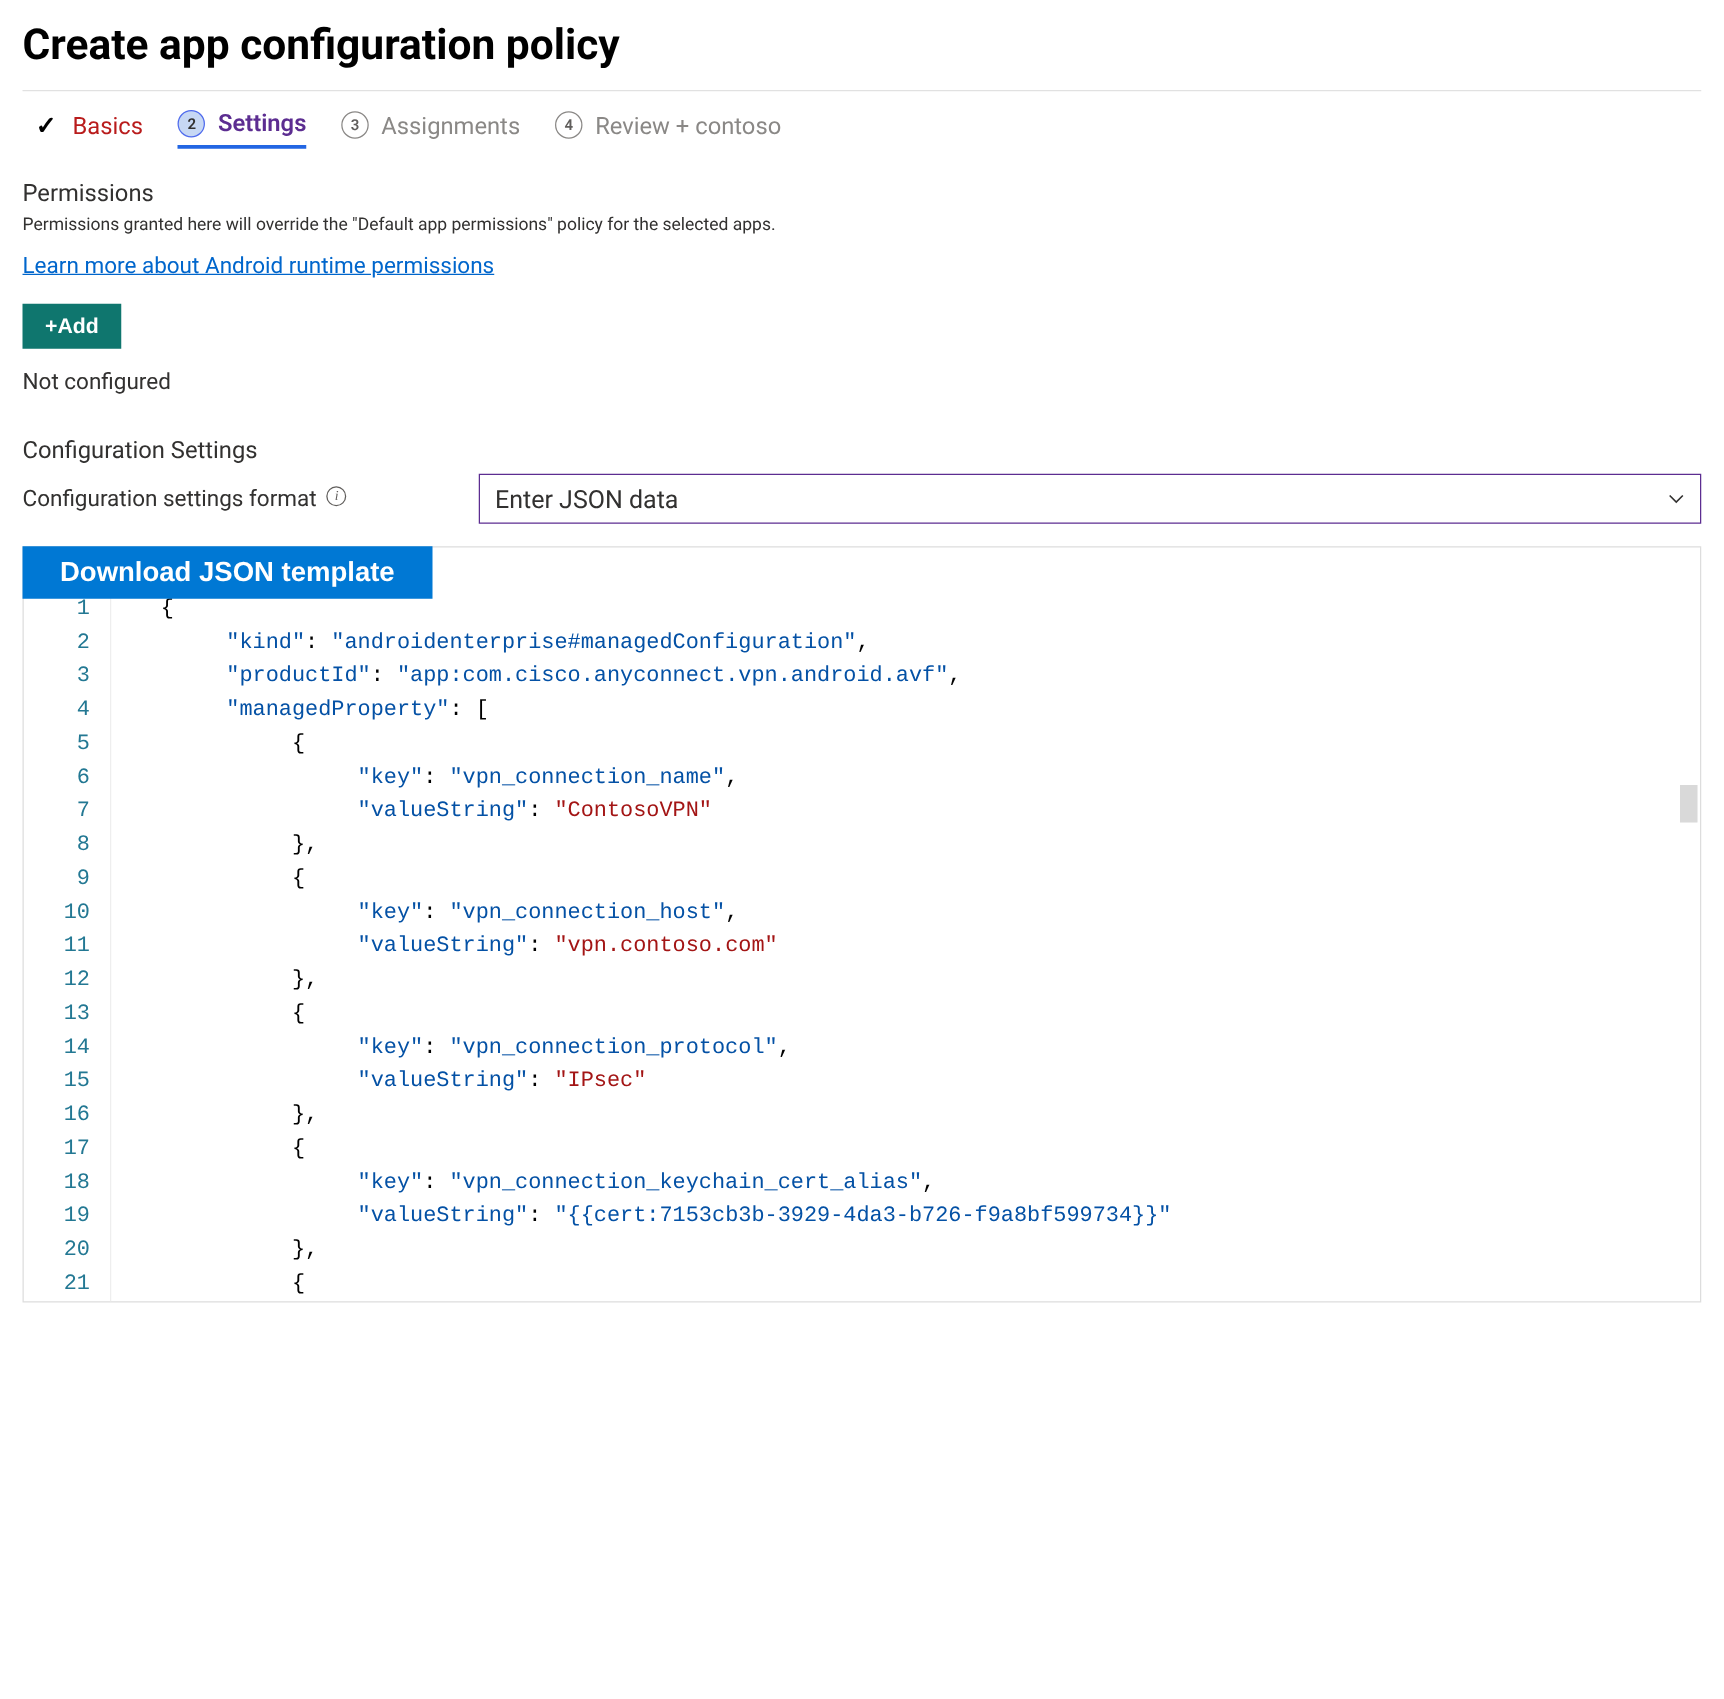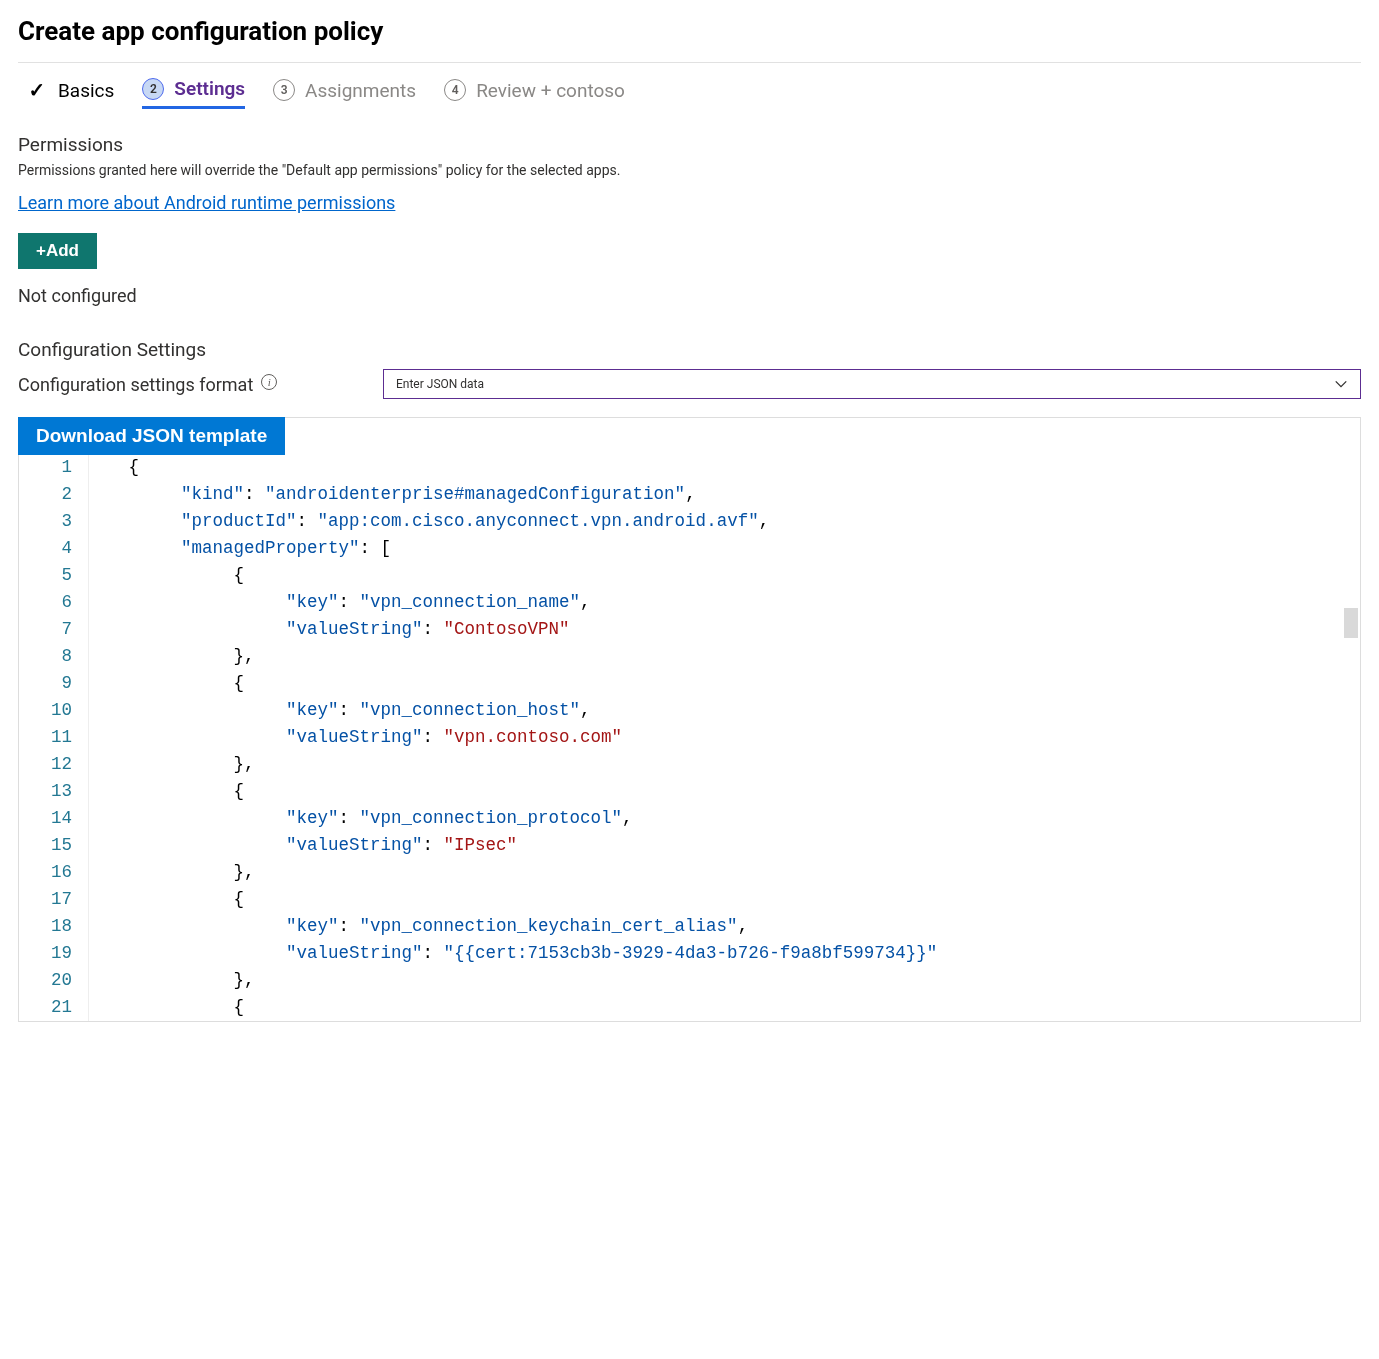--- a/index.html
+++ b/index.html
@@ -5,21 +5,21 @@
   * { box-sizing: border-box; }
   body {
     margin: 0;
     font-family: "Segoe UI", -apple-system, BlinkMacSystemFont, Roboto, sans-serif;
     font-size: 18px;
     color: #323130;
     background: #fff;
     padding: 12px 18px 40px 18px;
   }
   .page-title {
-    font-size: 26px;
+    font-size: 34px;
     font-weight: 700;
     margin: 4px 0 16px 0;
     color: #000;
   }
   hr.divider {
     border: none;
     border-top: 1px solid #e1e1e1;
     margin: 0 0 14px 0;
   }
   
@@ -41,21 +41,21 @@
     border-radius: 50%;
     border: 1.5px solid #8a8886;
     display: flex; align-items: center; justify-content: center;
     font-size: 12px; color: #605e5c; font-weight: 600;
     background: #fff;
   }
   .step.done .check {
     font-size: 20px; color: #000; font-weight: 700;
     width: 22px; display:flex; align-items:center; justify-content:center;
   }
-  .step.done .label { color: #000000; font-weight: 400; }
+  .step.done .label { color: #b91c1c; font-weight: 400; }
   .step.active .circle {
     background: #c7d8f4; border-color: #4f6bed; color: #323130;
   }
   .step.active .label { color: #5c2d91; font-weight: 600; }
   .step.active { border-bottom: 3px solid #2266e3; }
   .step.pending .label { color: #8a8886; }
   .step .label { font-size: 19px; }
   
   .section-heading {
     font-size: 19px;
@@ -100,42 +100,42 @@
   }
   .info-icon {
     width: 16px; height: 16px; border: 1.2px solid #605e5c; border-radius: 50%;
     display: inline-flex; align-items: center; justify-content: center;
     font-size: 11px; color: #605e5c; font-style: italic; font-family: serif;
   }
   .dropdown {
     flex: 1;
     border: 1px solid #5c2d91;
     padding: 7px 12px;
-    display: flex; justify-content: space-between; align-items: flex-end;
-    cursor: pointer;
-    font-size: 12px;
+    display: flex; justify-content: space-between; align-items: flex-start;
+    cursor: pointer;
+    font-size: 20px;
     background: #fff;
   }
   .chevron {
     width: 14px; height: 14px;
   }
   .chevron svg { width: 14px; height: 14px; }
   
   .editor-wrap {
     border: 1px solid #ddd;
     position: relative;
   }
   .download-btn {
     position: absolute;
     top: -1px; left: -1px;
     background: #0078d4;
     color: #fff;
     border: none;
-    padding: 8px 18px;
-    font-size: 19px;
+    padding: 8px 30px;
+    font-size: 22px;
     font-weight: 600;
     cursor: pointer;
     z-index: 2;
   }
   .editor {
     display: flex;
     font-family: Consolas, Menlo, "Courier New", monospace;
     font-size: 17.5px;
     line-height: 27px;
     padding-top: 36px;

